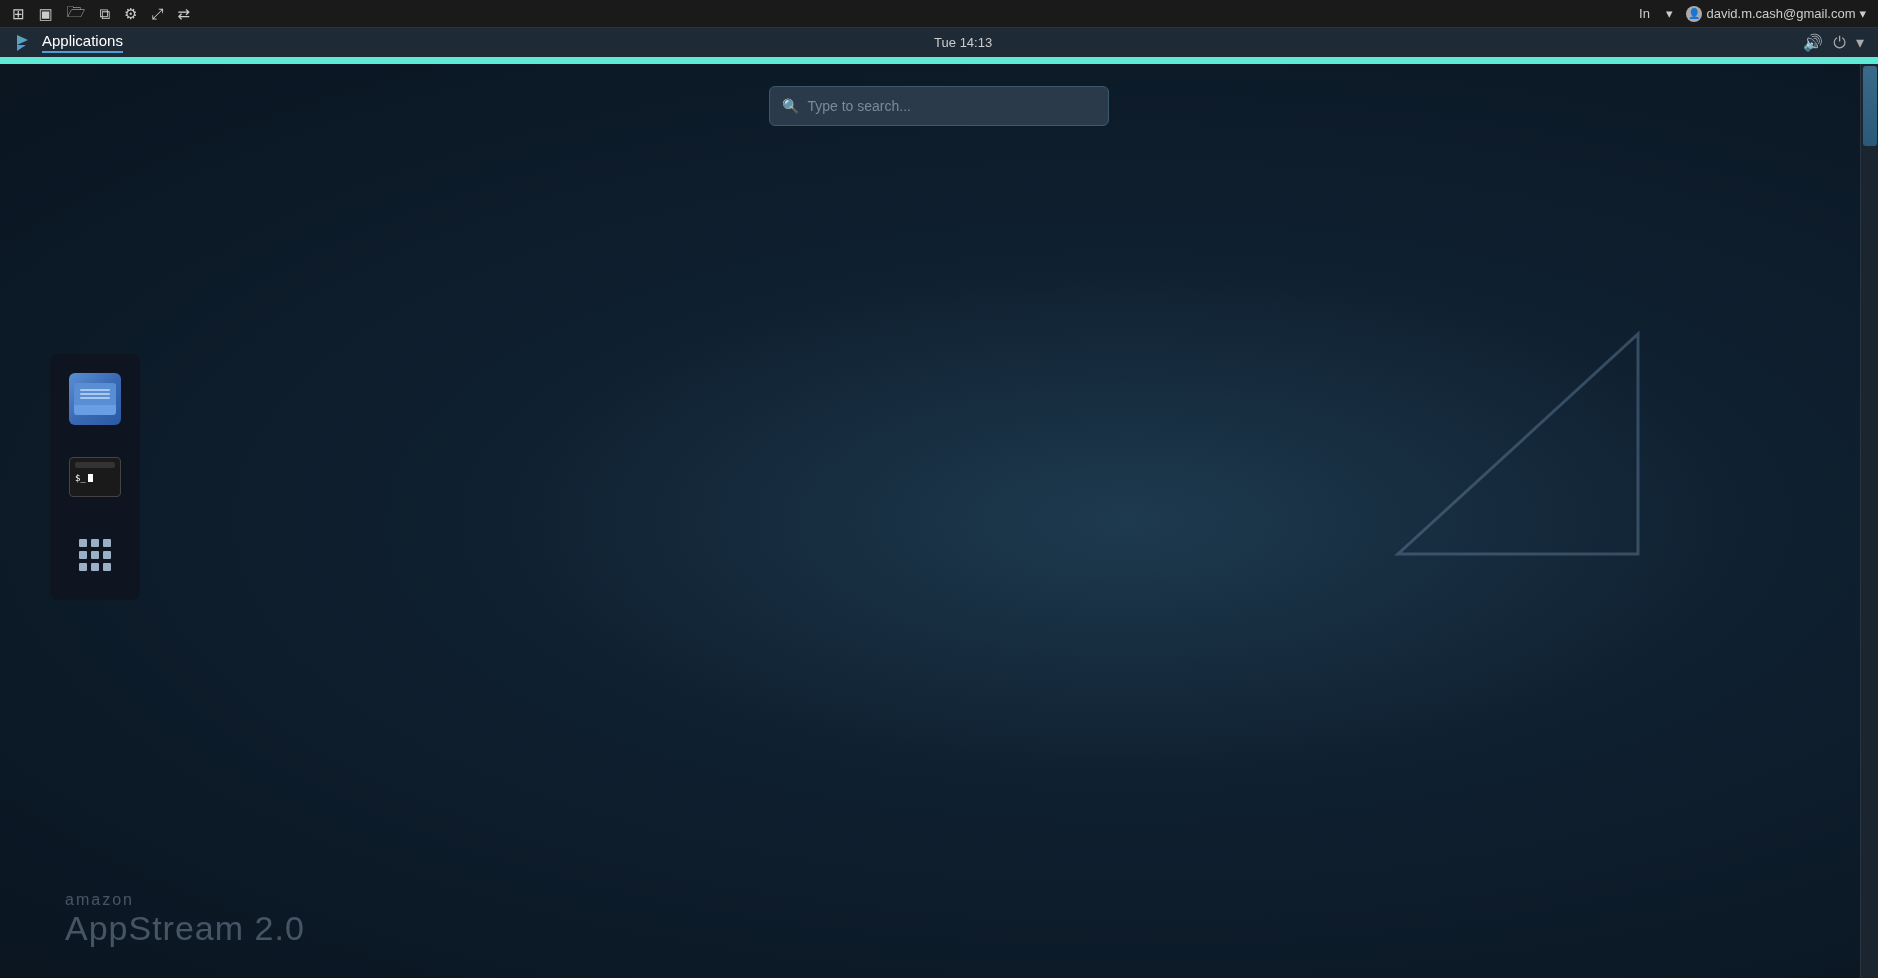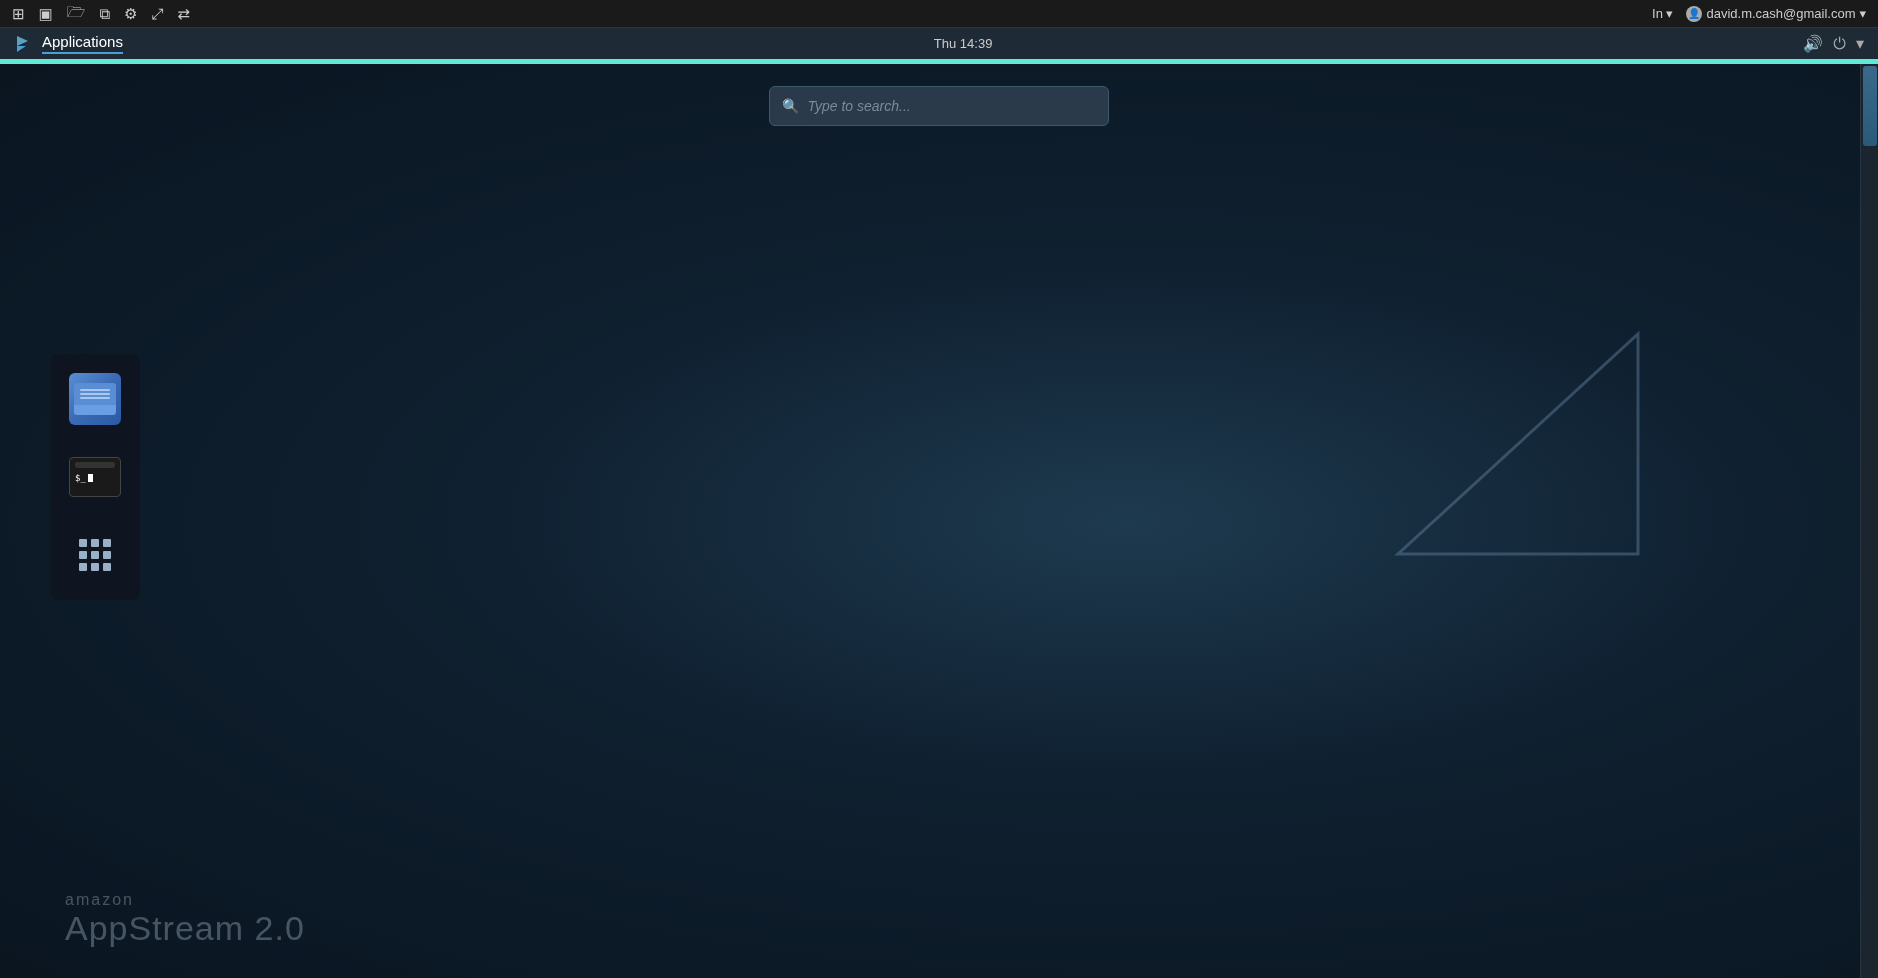--- a/index.html
+++ b/index.html
@@ -40,21 +40,21 @@
       display: flex;
       align-items: center;
       gap: 14px;
       color: #ccc;
       font-size: 13px;
     }
 
     .lang-selector {
       display: flex;
       align-items: flex-end;
-      gap: 3px;
+      gap: 16px;
       cursor: pointer;
     }
 
     .user-info {
       display: flex;
       align-items: center;
       gap: 4px;
       cursor: pointer;
     }
 
@@ -72,21 +72,21 @@
 
     
     #app-bar {
       width: 100%;
       height: 36px;
       background: #1e2a35;
       display: flex;
       align-items: center;
       justify-content: space-between;
       padding: 0 14px;
-      border-bottom: 5px solid #5eead4;
+      border-bottom: 7px solid #5eead4;
     }
 
     #app-bar-left {
       display: flex;
       align-items: center;
       gap: 8px;
     }
 
     #app-logo {
       width: 20px;
@@ -154,21 +154,20 @@
       font-size: 14px;
     }
 
     #search-input {
       flex: 1;
       background: transparent;
       border: none;
       outline: none;
       color: #aaa;
       font-size: 14px;
-      font-style: italic;
     }
 
     #search-input::placeholder {
       color: #7a8a9a;
     }
 
     
     #left-dock {
       position: absolute;
       left: 50px;
@@ -340,21 +339,21 @@
 
 <div id="app-bar">
   <div id="app-bar-left">
 
     <svg id="app-logo" viewBox="0 0 20 20">
       <polygon points="3,2 3,18 12,12 3,12" fill="#4a9fd4"></polygon>
       <polygon points="3,2 14,7 3,12" fill="#6abfe4" opacity="0.8"></polygon>
     </svg>
     <span id="app-title">Applications</span>
   </div>
-  <div id="app-bar-center">Thu 14:39</div>
+  <div id="app-bar-center">Tue 14:13</div>
   <div id="app-bar-right">
     <span class="app-bar-icon">🔊</span>
     <span class="app-bar-icon">⏻</span>
     <span class="app-bar-icon">▾</span>
   </div>
 </div>
 
 <div id="main-area">
 
   <div id="search-container">

